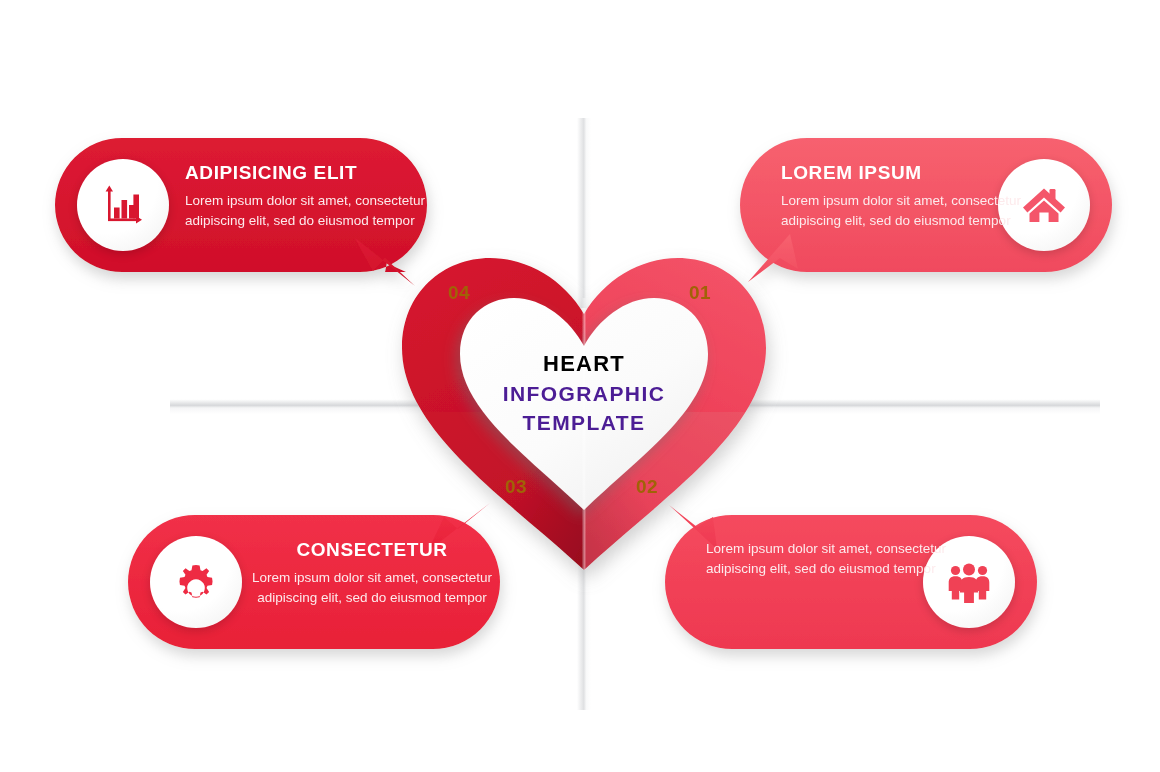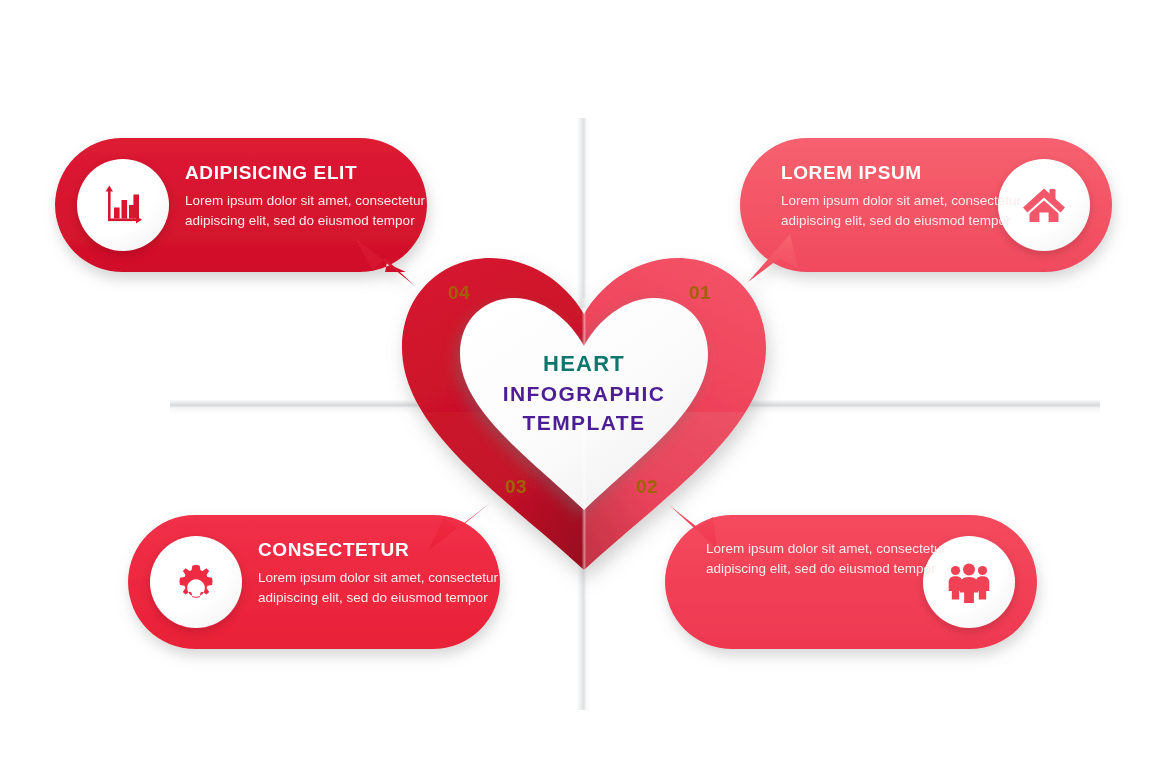--- a/index.html
+++ b/index.html
@@ -78,21 +78,21 @@
 
   #heart-center-text {
     position: absolute;
     left: 80px;
     top: 97px;
     width: 212px;
     text-align: center;
     pointer-events: none;
   }
   #heart-center-text .line1 {
-    color: #0f766e;
+    color: #000000;
     font-size: 22px;
     font-weight: 700;
     letter-spacing: 1.2px;
     line-height: 30px;
   }
   #heart-center-text .line2,
   #heart-center-text .line3 {
     color: #4c1d95;
     font-size: 21px;
     font-weight: 600;
@@ -143,21 +143,21 @@
   #card-tl { left: 55px;  top: 138px; width: 372px; }
   #card-tl .icon-circle { left: 22px; }
   #card-tl .texts       { left: 130px; }
 
   #card-tr { left: 740px; top: 138px; width: 372px; }
   #card-tr .icon-circle { left: 258px; }
   #card-tr .texts       { left: 41px; }
 
   #card-bl { left: 128px; top: 515px; width: 372px; }
   #card-bl .icon-circle { left: 22px; }
-  #card-bl .texts       { left: 130px; }
+  #card-bl .texts       { left: 118px; text-align: center; }
 
   #card-br { left: 665px; top: 515px; width: 372px; }
   #card-br .icon-circle { left: 258px; }
   #card-br .texts       { left: 41px; }
 </style>
 </head>
 <body>
 
 <div id="stage">
 

